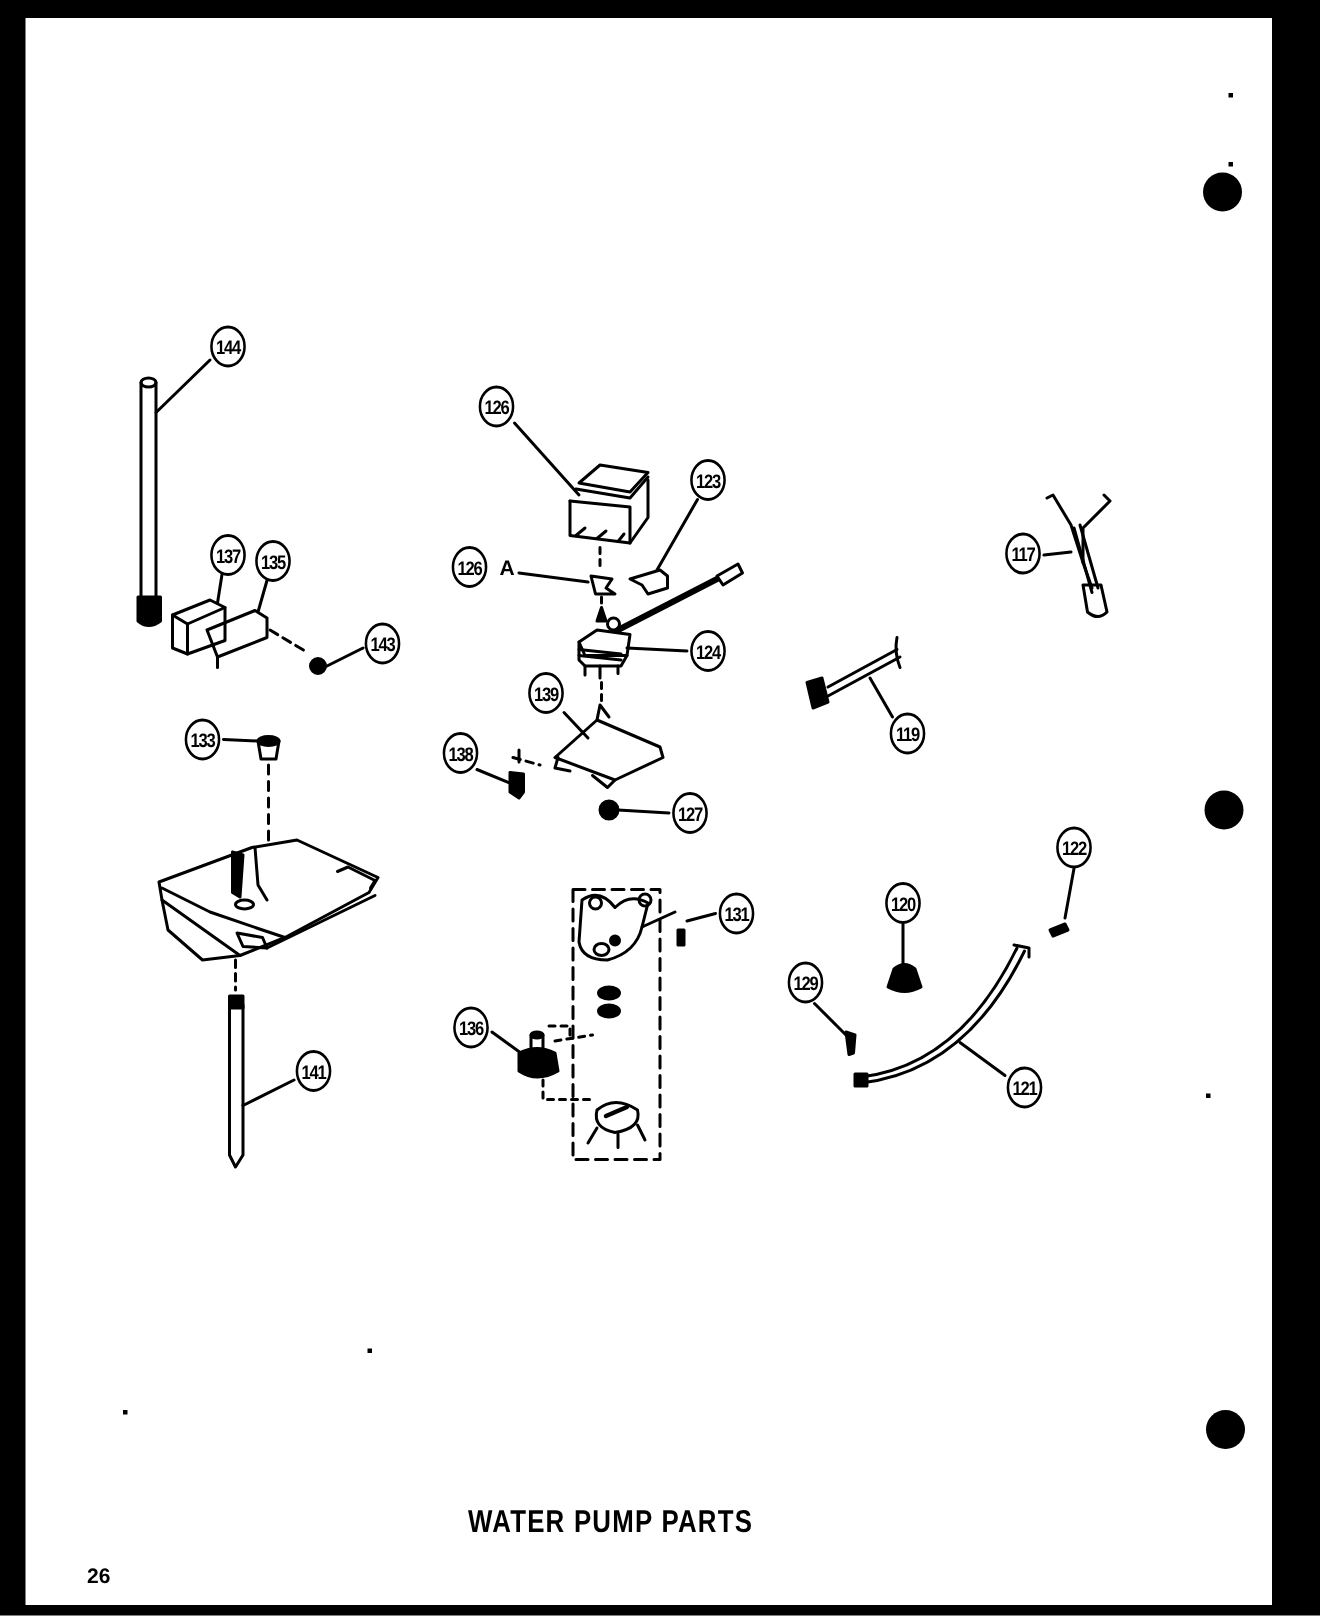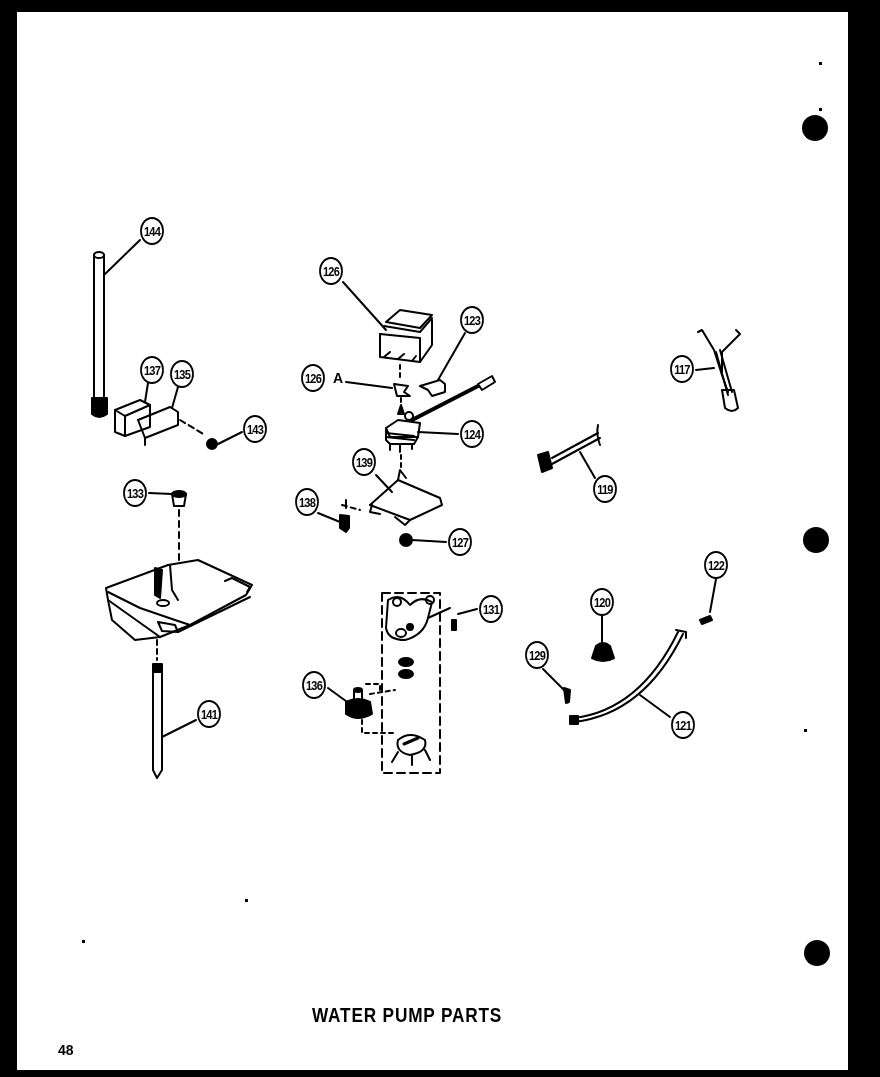--- a/index.html
+++ b/index.html
@@ -228,14 +228,14 @@
   <div class="hole" style="left:816px;top:540px"></div>
   <div class="hole" style="left:817px;top:953px"></div>
 
   <div class="speck" style="left:819px;top:62px"></div>
   <div class="speck" style="left:819px;top:108px"></div>
   <div class="speck" style="left:245px;top:899px"></div>
   <div class="speck" style="left:82px;top:940px"></div>
   <div class="speck" style="left:804px;top:729px"></div>
 
   <div class="title">WATER PUMP PARTS</div>
-  <div class="page-number">48</div>
+  <div class="page-number">26</div>
 </div>
 
 </body></html>

